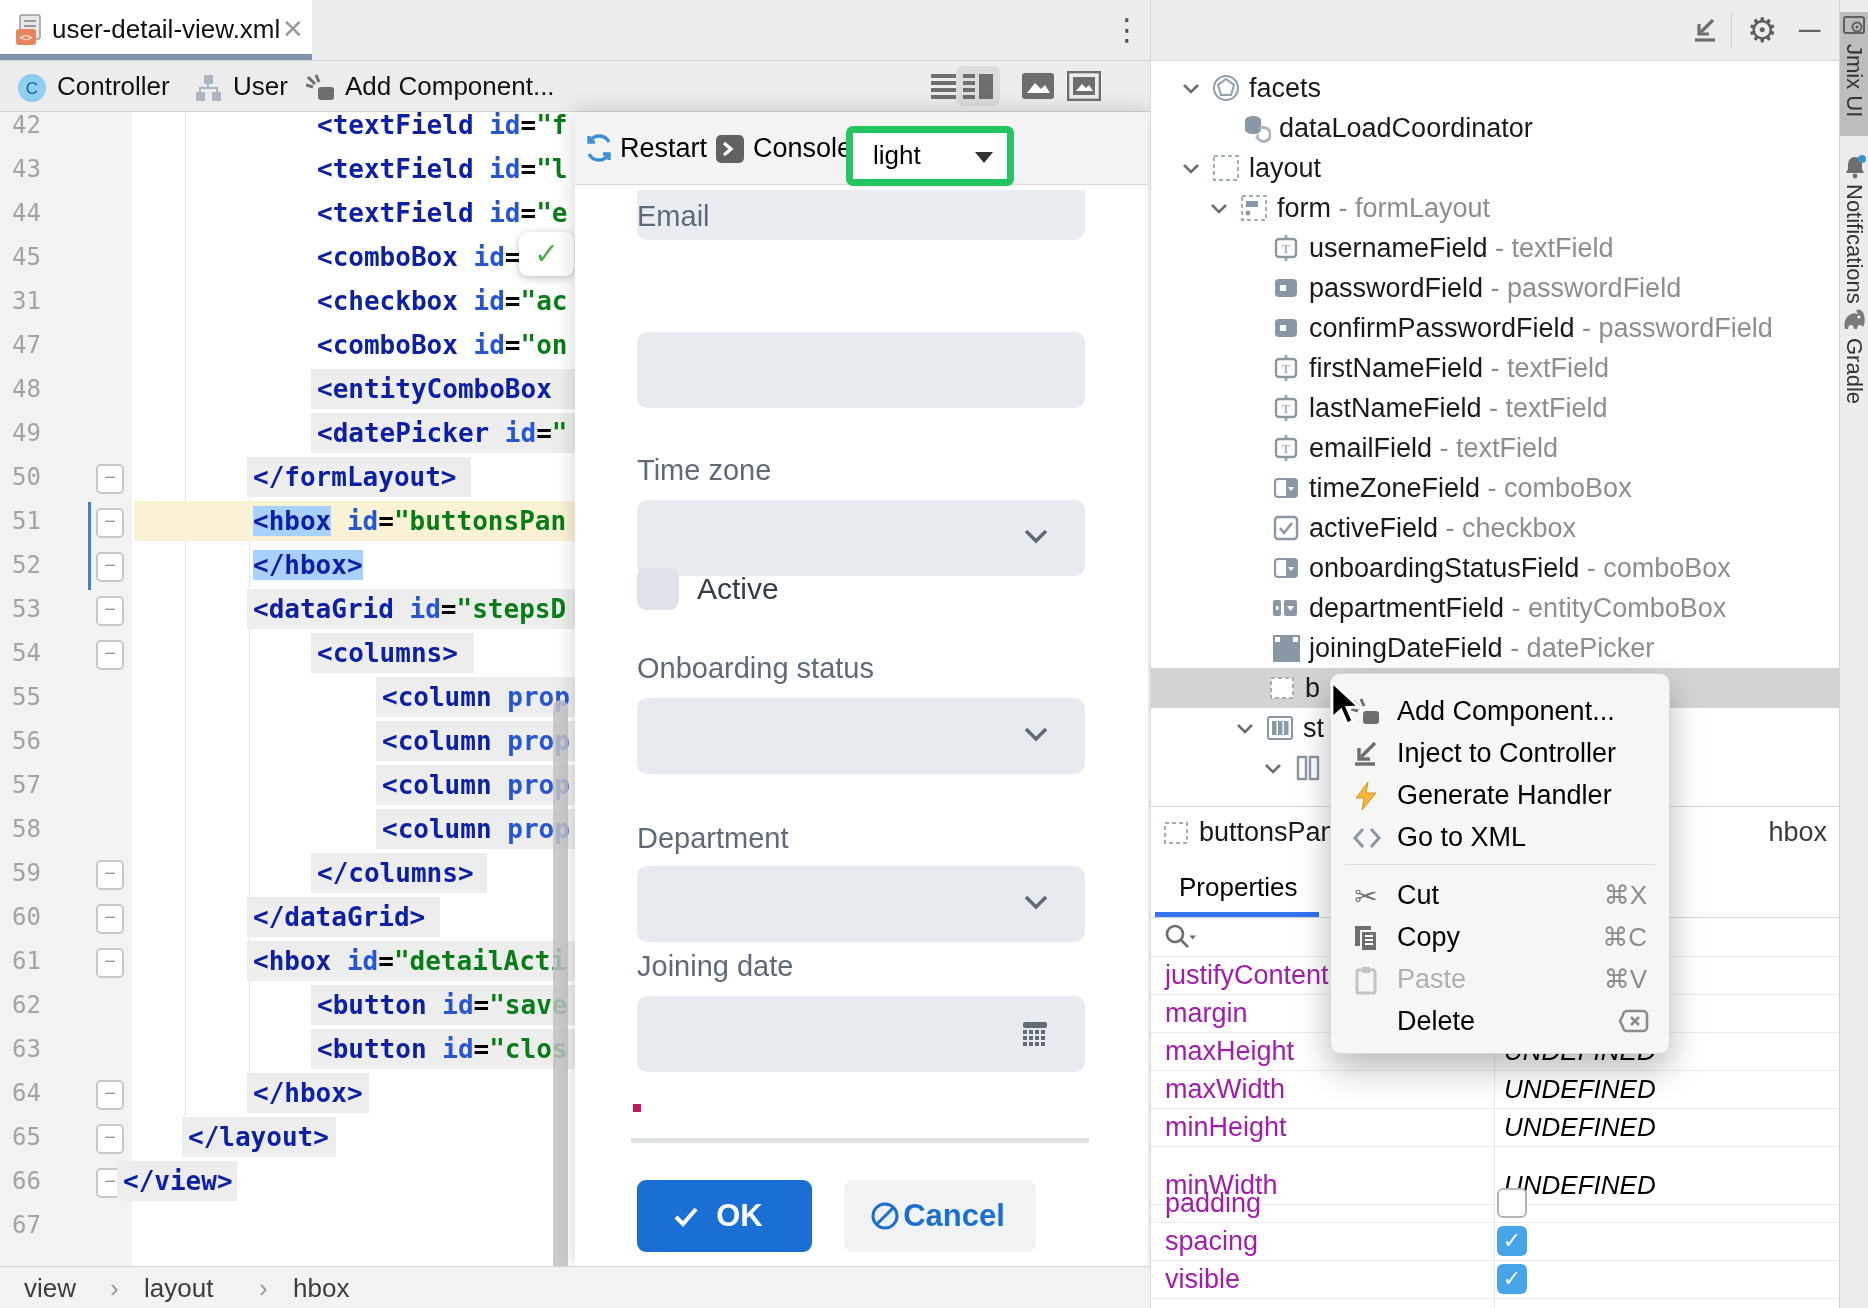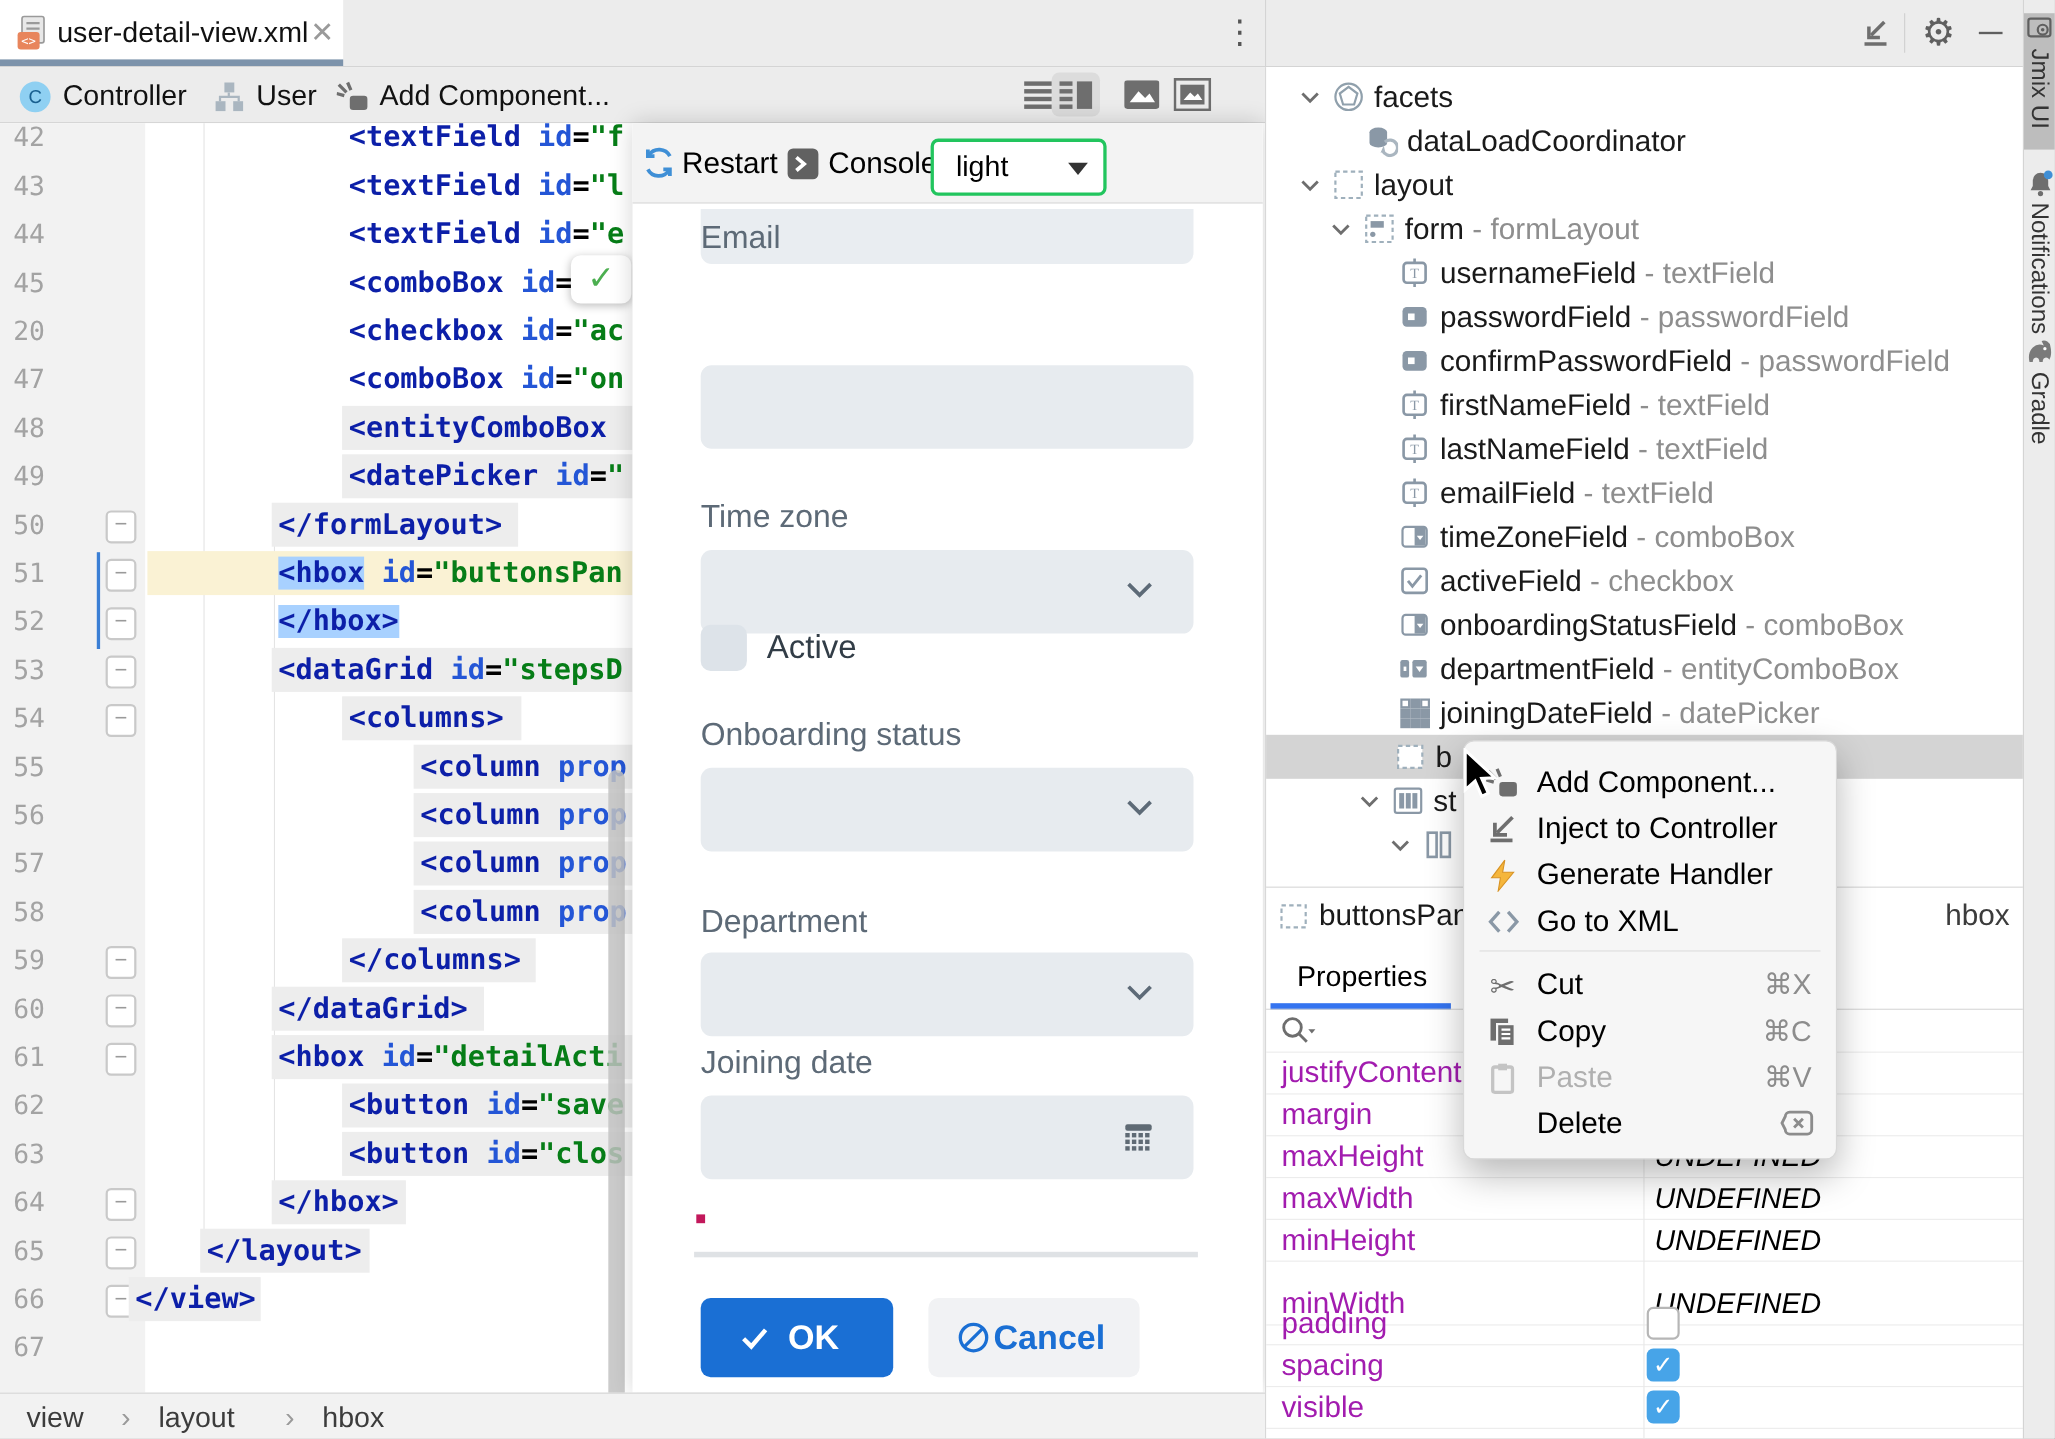--- a/index.html
+++ b/index.html
@@ -36,21 +36,21 @@
   #inspect{left:519px;top:120px;width:55px;height:44px;background:#fff;border-radius:9px;
            box-shadow:0 2px 8px rgba(0,0,0,.25);text-align:center;line-height:44px;color:#4caf50;font-size:30px;}
   
   #statusbar{left:0;top:1266px;width:1150px;height:42px;background:#f2f2f2;border-top:1px solid #d4d4d4;}
   .scrumb{position:absolute;top:0;height:42px;line-height:42px;font-size:26px;color:#3c3c3c;}
   .ssep{color:#9a9a9a;}
   
   #preview{left:575px;top:112px;width:573px;height:1154px;background:#fff;box-shadow:0 0 20px rgba(0,0,0,.18);}
   #ptoolbar{left:0;top:0;width:573px;height:72px;background:#f3f3f3;border-bottom:1px solid #dadada;}
   .ptool-label{position:absolute;top:0;height:72px;line-height:72px;font-size:27px;color:#000;}
-  #theme-select{left:271px;top:14px;width:154px;height:46px;background:#fff;border:3px solid #22c55e;border-radius:7px;}
+  #theme-select{left:271px;top:14px;width:154px;height:46px;background:#fff;border:7px solid #22c55e;border-radius:7px;}
   #theme-value{left:20px;top:0;height:44px;line-height:44px;font-size:26px;color:#000;}
   #theme-arrow{left:122px;top:19px;width:0;height:0;border-left:9px solid transparent;border-right:9px solid transparent;border-top:11px solid #333;}
   .flabel{position:absolute;left:62px;font-size:29px;color:#5d6a77;}
   .finput{position:absolute;left:62px;width:448px;height:76px;background:#e7ebef;border-radius:10px;}
   .fchev{position:absolute;right:36px;top:28px;width:26px;height:16px;}
   
   #rheader{left:1150px;top:0;width:688px;height:60px;background:#ececec;border-bottom:1px solid #d4d4d4;border-left:1px solid #d4d4d4;}
   #rpanel{left:1150px;top:61px;width:688px;height:1247px;background:#ffffff;border-left:1px solid #d8d8d8;}
   .trow{position:absolute;left:0;width:688px;height:40px;}
   .trow.sel{background:#d4d4d4;}
@@ -163,21 +163,21 @@
         </svg>
       </div>
     </div>
 
   <div class="abs" id="editor">
     <div class="abs" id="gutter">
         <div class="lnum" style="top: -9px;">42</div>
         <div class="lnum" style="top: 35px;">43</div>
         <div class="lnum" style="top: 79px;">44</div>
         <div class="lnum" style="top: 123px;">45</div>
-        <div class="lnum" style="top: 167px;">20</div>
+        <div class="lnum" style="top: 167px;">31</div>
         <div class="lnum" style="top: 211px;">47</div>
         <div class="lnum" style="top: 255px;">48</div>
         <div class="lnum" style="top: 299px;">49</div>
         <div class="lnum" style="top: 343px;">50</div>
         <div class="fold" style="top: 352px;">−</div>
         <div class="lnum" style="top: 387px;">51</div>
         <div class="fold" style="top: 396px;">−</div>
         <div class="lnum" style="top: 431px;">52</div>
         <div class="fold" style="top: 440px;">−</div>
         <div class="lnum" style="top: 475px;">53</div>

